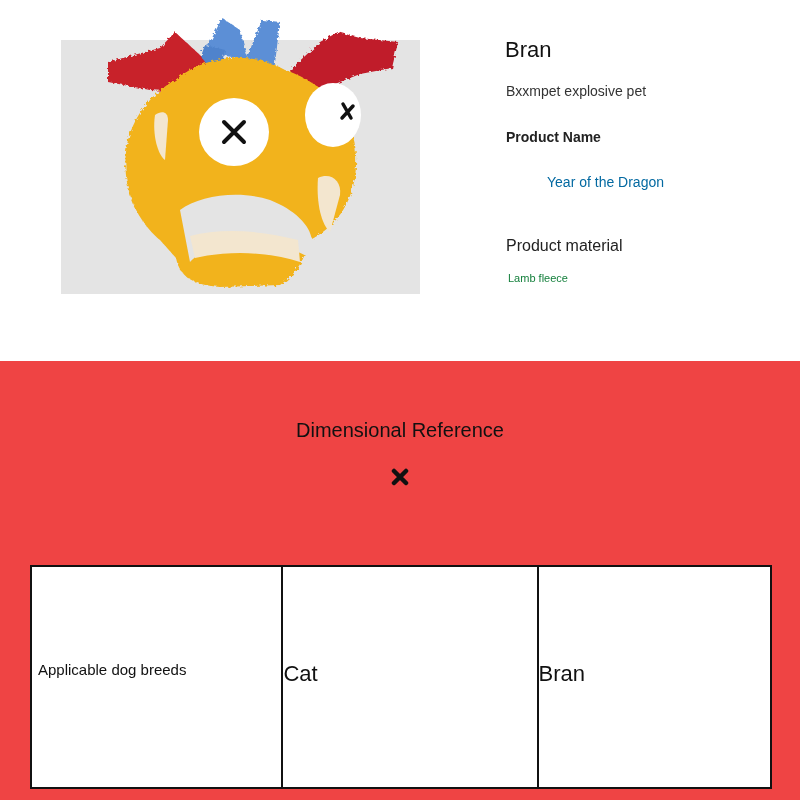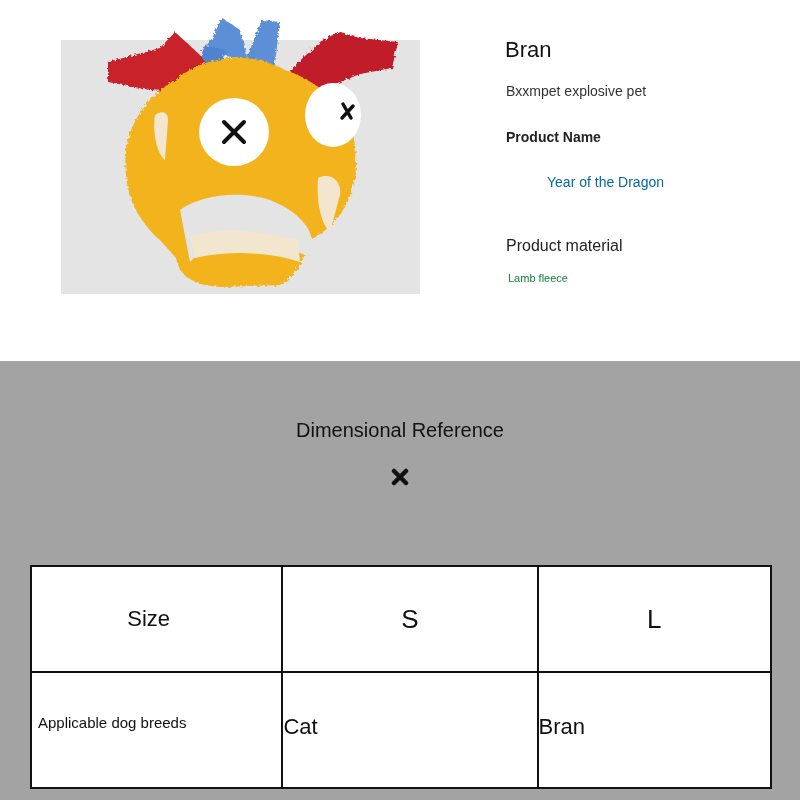--- a/index.html
+++ b/index.html
@@ -14,21 +14,21 @@
     .product-image svg { position: absolute; left: -61px; top: -40px; width: 800px; height: 361px; overflow: visible; }
 
     .info { position: absolute; left: 505px; top: 0; width: 290px; }
     .brand-heading { position: absolute; top: 37px; left: 0; font-size: 22px; color: #111; white-space: nowrap; }
     .brand-value { position: absolute; top: 75px; left: 1px; font-size: 14px; color: #333; white-space: nowrap; margin-top: 8px; }
     .name-heading { position: absolute; top: 129px; left: 1px; font-size: 14px; color: #222; white-space: nowrap; font-weight: bold; }
     .name-value { position: absolute; top: 174px; left: 2px; font-size: 14px; color: #0369a1; white-space: nowrap; margin-left: 40px; }
     .material-heading { position: absolute; top: 237px; left: 1px; font-size: 16px; color: #222; white-space: nowrap; }
     .material-value { position: absolute; top: 272px; left: 3px; font-size: 11px; color: #15803d; white-space: nowrap; }
 
-    .bottom { position: absolute; left: 0; top: 361px; width: 800px; height: 439px; background: #a3a3a3; }
+    .bottom { position: absolute; left: 0; top: 361px; width: 800px; height: 439px; background: #ef4444; }
     .section-title {
       position: absolute; top: 58px; left: 0; width: 800px; text-align: center;
       font-size: 20px; color: #111;
     }
     .divider-mark {
       position: absolute; top: 106px; left: 390px; width: 20px; height: 20px;
       display: flex; align-items: center; justify-content: center;
     }
 
     table.size-table {
@@ -114,25 +114,20 @@
     </svg>
   </div>
 
   <table class="size-table">
     <colgroup>
         <col class="c1">
         <col class="c2">
         <col class="c3">
       </colgroup>
     <tbody>
-        <tr class="r1">
-      <td class="hdr-label">Size</td>
-      <td class="hdr-size">S</td>
-      <td class="hdr-size">L</td>
-    </tr>
     <tr class="r3">
       <td class="row-label">Applicable dog breeds</td>
       <td class="breed-value">Cat</td>
       <td class="breed-value l">Bran</td>
     </tr>
   </tbody>
     </table>
 </div>
 
 </body></html>

